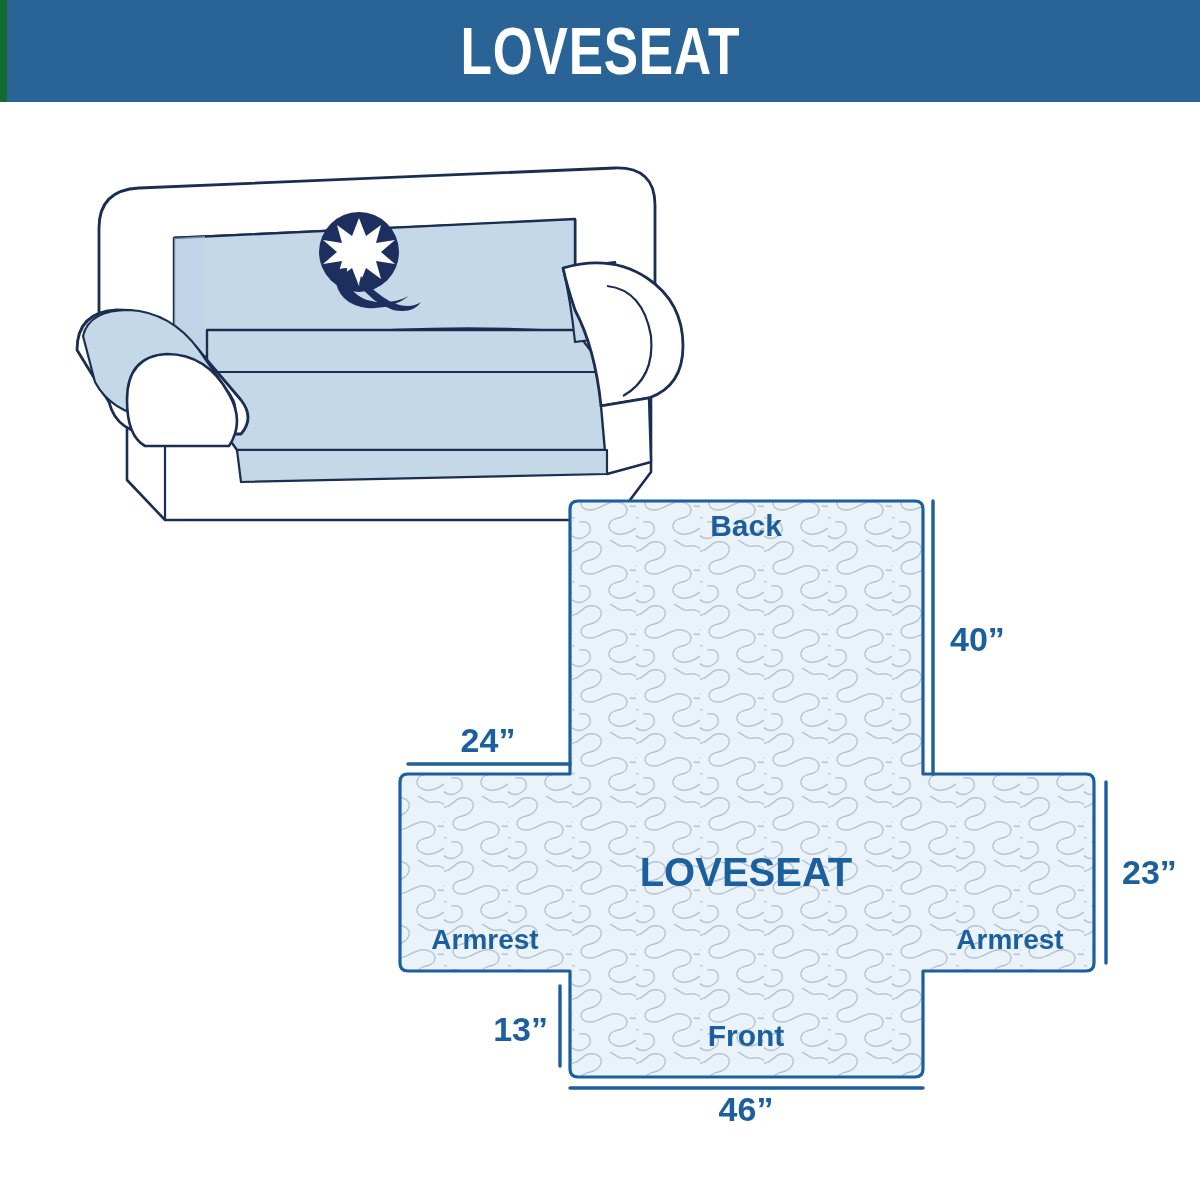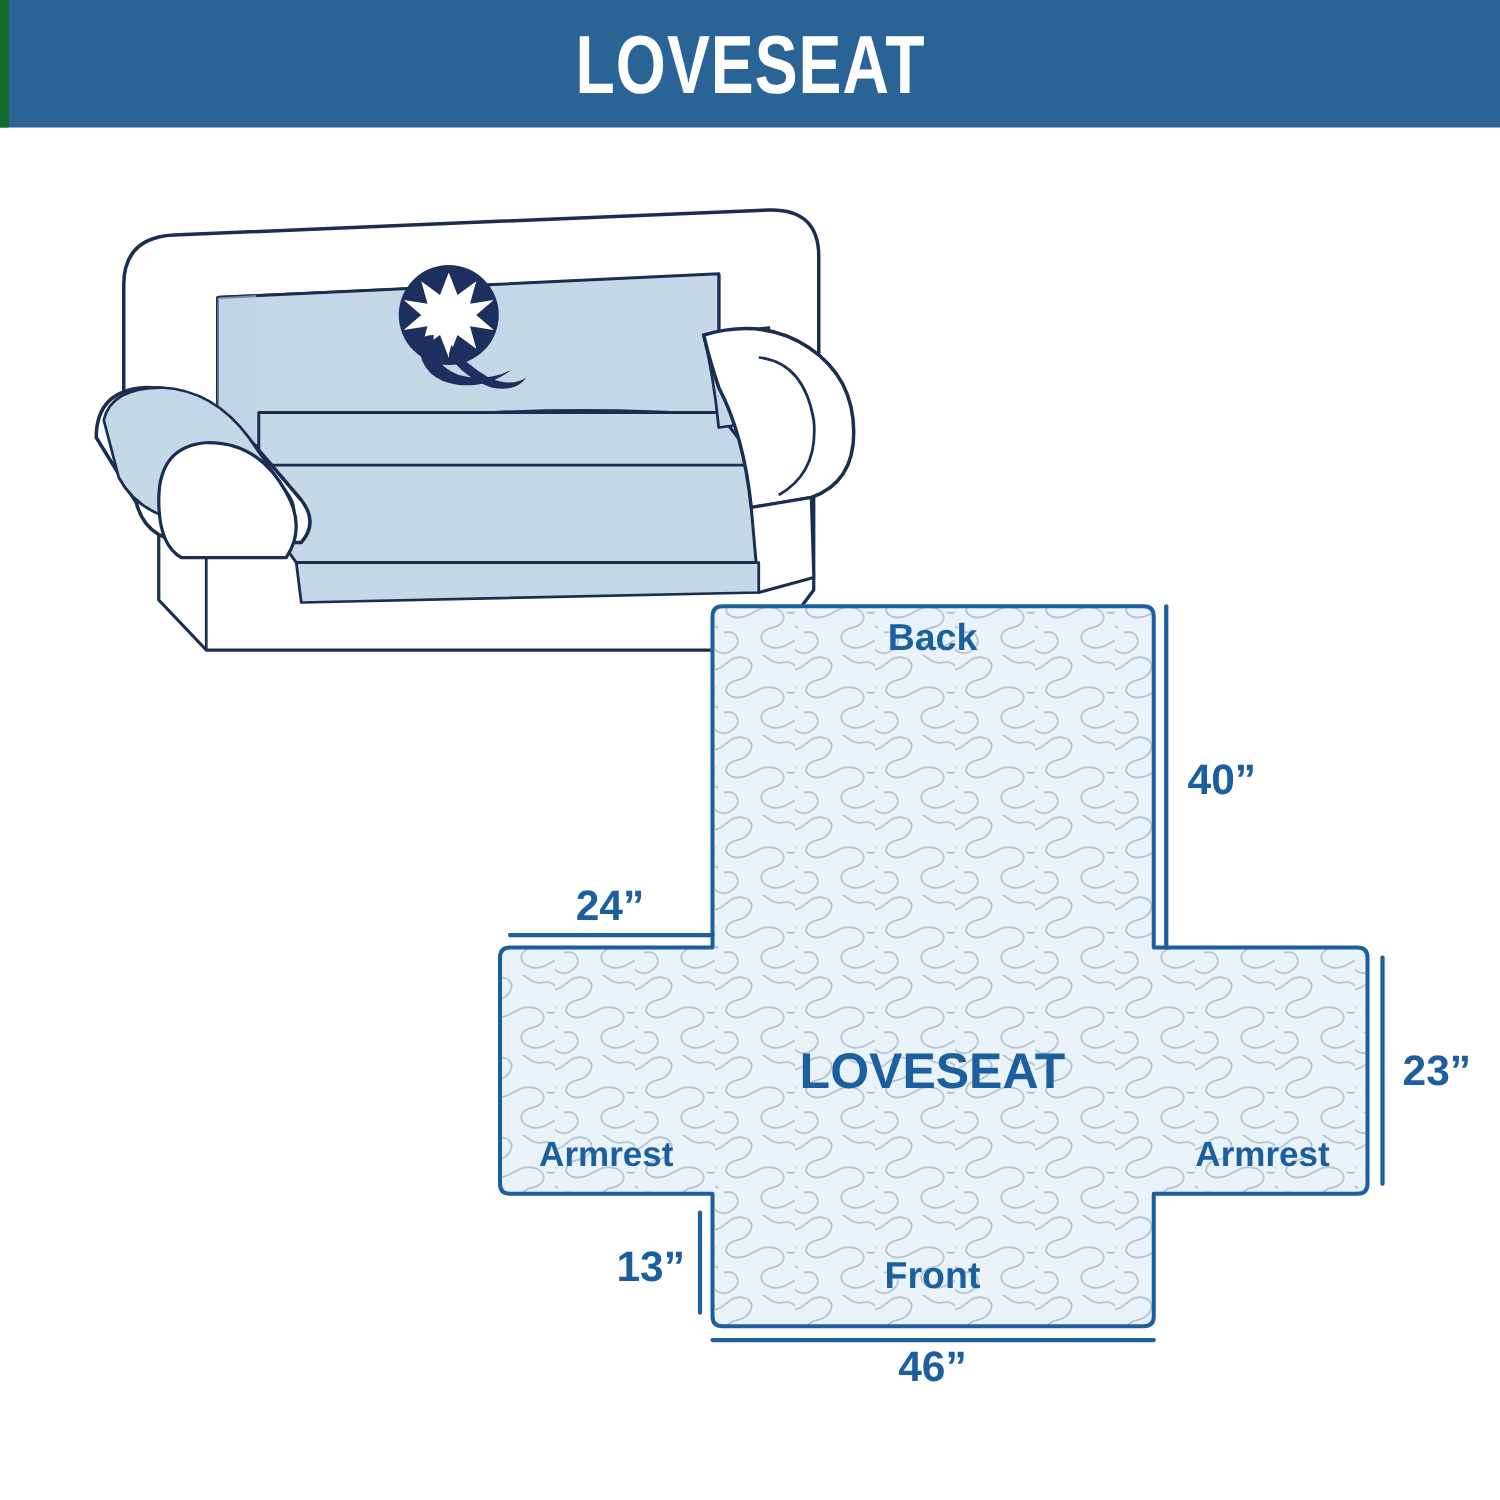--- a/index.html
+++ b/index.html
@@ -56,21 +56,21 @@
     top: 150px;
     width: 640px;
     height: 390px;
   }
   #sofa-illustration svg { display: block; width: 100%; height: 100%; }
 
   
   #flat-layout-diagram {
     position: absolute;
     left: 380px;
-    top: 460px;
+    top: 476px;
     width: 800px;
     height: 650px;
   }
   #flat-layout-diagram svg { display: block; width: 100%; height: 100%; }
 
   .dim-text, .panel-text {
     font-family: "Liberation Sans", sans-serif;
     font-weight: bold;
     fill: #1b5f9e;
   }

